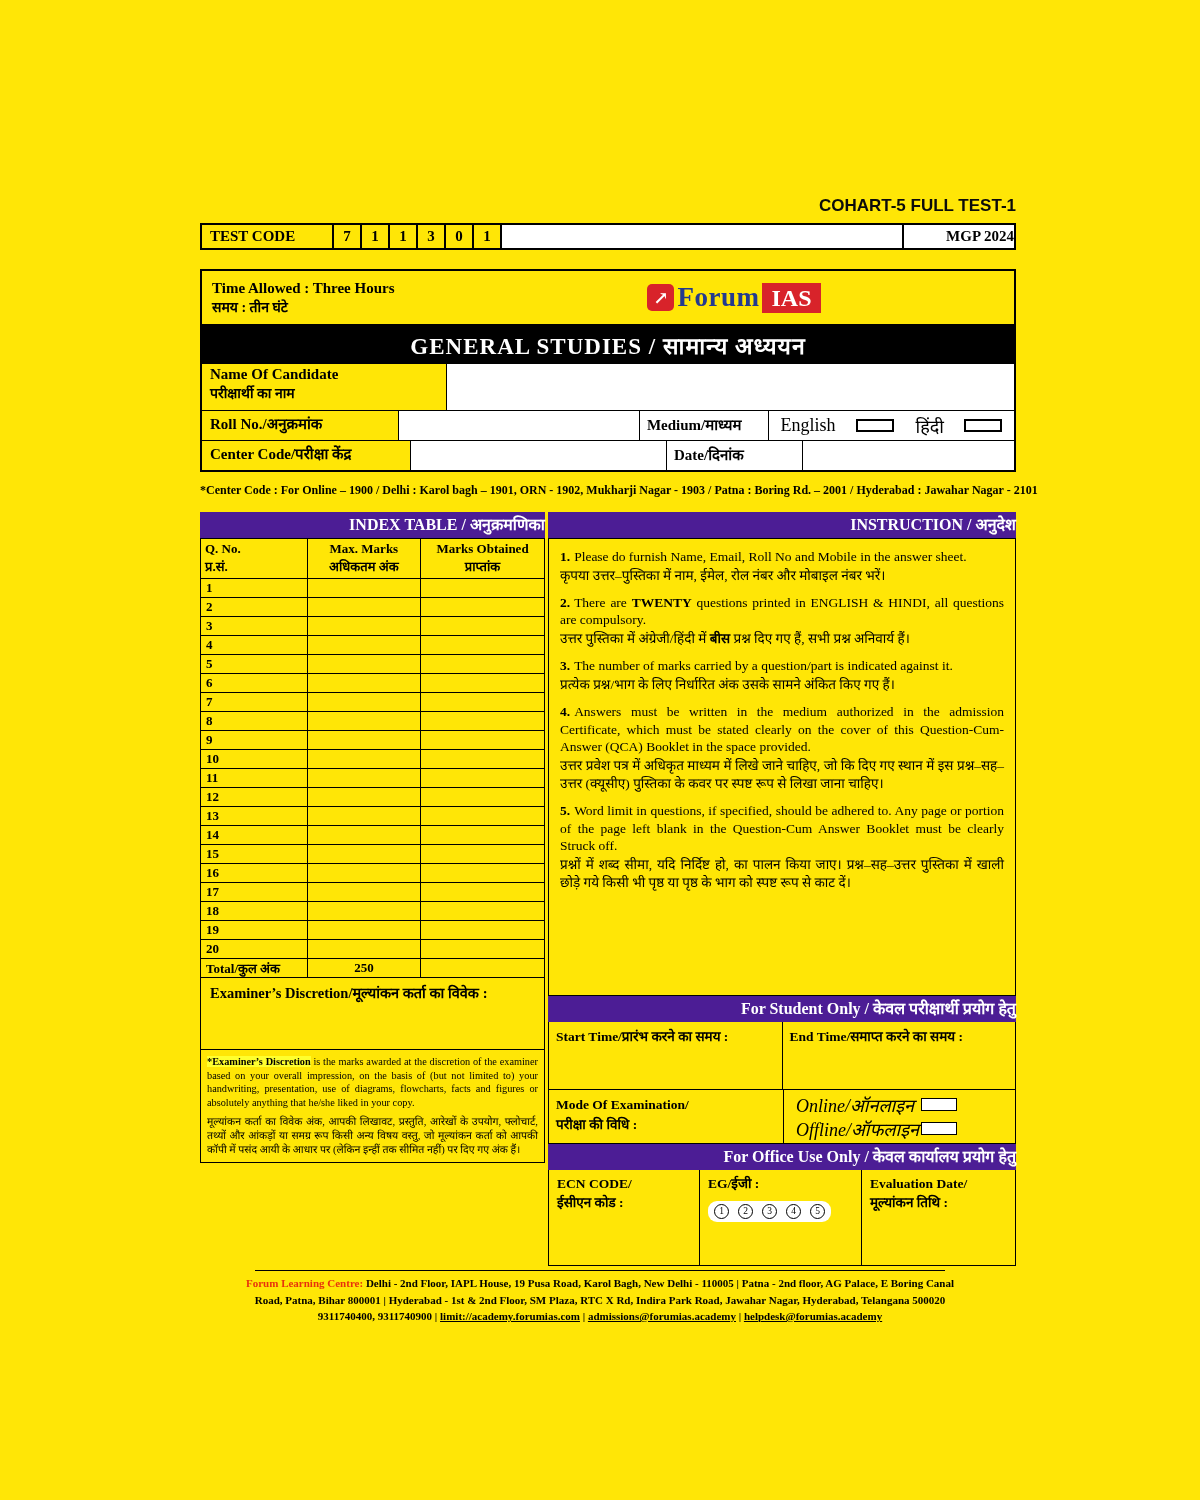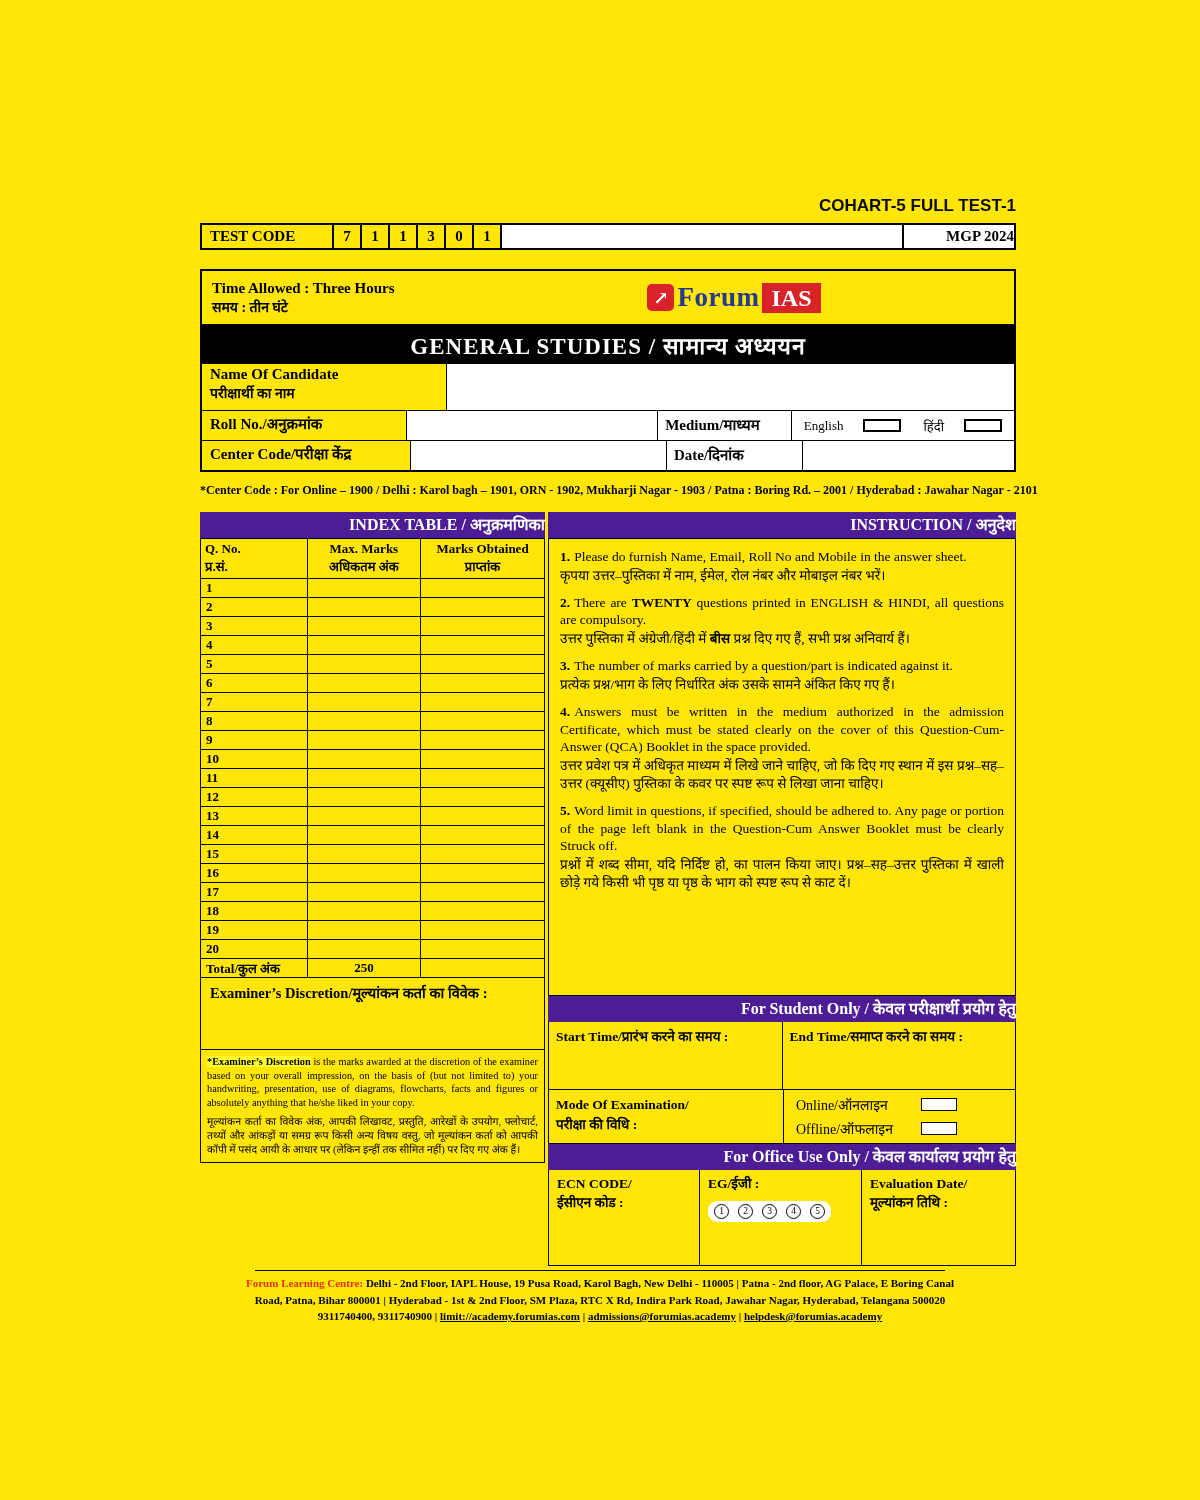--- a/index.html
+++ b/index.html
@@ -45,21 +45,21 @@
   .frow + .frow{ border-top:1px solid #000; }
   .label-cell{ width:208px; padding:2px 8px; font-weight:bold; }
   .label-cell .l1{ font-size:15px; } .label-cell .l2{ font-size:14px; }
   .name-row{ height:46px;gap:36px; }
   .roll-row, .center-row{ height:30px; }
   .wcell{ background:#fff; border-left:1px solid #000; }
   .grow{ flex:1; }
   .in-mid{ width:256px; }
   .mid-label{ width:136px; background:#fff; border-left:1px solid #000; font-weight:bold; font-size:15px; padding:3px 7px; }
   .opts-cell{ flex:1; background:#fff; border-left:1px solid #000; display:flex; align-items:center; gap:22px; padding:0 12px; }
-  .opt{ display:flex; align-items:center; gap:20px; font-size:13px; }
+  .opt{ display:flex; align-items:center; gap:20px; font-size:18px; }
   .chk{ width:38px; height:13px; border:2px solid #000; background:#fff; display:inline-block; }
   .sl{ font-weight:bold; font-size:15px; line-height:26px; padding:0 8px; }
 
   .center-note{ margin-top:11px; font-weight:bold; font-size:12px; text-align:center; white-space:nowrap; }
 
   
   .main-cols{ display:flex; gap:3px; margin-top:14px; align-items:flex-start; }
   .left-col{ width:345px; }
   .right-col{ flex:1; }
   .black-bar{ background:#4c1d95; color:#fff; font-weight:bold; text-align:right; font-size:16px; height:26px; line-height:26px; }
@@ -85,21 +85,21 @@
   .instr-en{ text-align:justify; margin-bottom:1px; }
   .instr-hi{ text-align:justify; margin-bottom:9px; }
   .inum{ margin-right:4px; }
 
   .time-row{ display:flex; border:1.5px solid #000; border-top:none; height:68px; }
   .time-cell{ flex:1; padding:5px 7px; font-weight:bold; font-size:13.5px; }
   .time-cell + .time-cell{ border-left:1.5px solid #000; }
 
   .mode-row{ display:flex; border:1.5px solid #000; border-top:none; height:54px; }
   .mode-label{ width:234px; padding:5px 7px; font-weight:bold; font-size:13.5px; line-height:1.45; }
-  .mode-opts{ flex:1; border-left:1.5px solid #000; padding:5px 12px; display:flex; flex-direction:column; justify-content:space-between; font-size:14px; }
+  .mode-opts{ flex:1; border-left:1.5px solid #000; padding:5px 12px; display:flex; flex-direction:column; justify-content:center; font-size:18px;font-style:italic; }
   .mode-opt{ display:flex; justify-content:space-between; align-items:center; }
   .mode-box{ width:36px; height:13px; background:#fff; border:1px solid #000; margin-right:46px; }
 
   .office-row{ display:flex; border:1.5px solid #000; border-top:none; height:96px; }
   .office-cell{ padding:5px 8px; font-weight:bold; font-size:13.5px; line-height:1.4; }
   .oc-ecn{ width:150px; }
   .oc-eg{ width:162px; border-left:1.5px solid #000; }
   .oc-eval{ flex:1; border-left:1.5px solid #000; }
   .eg-strip{ margin-top:7px; background:#fff; border-radius:9px; padding:3px 6px; display:flex; gap:9px; width:fit-content; }
   .eg-circle{ width:15px; height:15px; border:1px solid #000; border-radius:50%; background:#fff;

